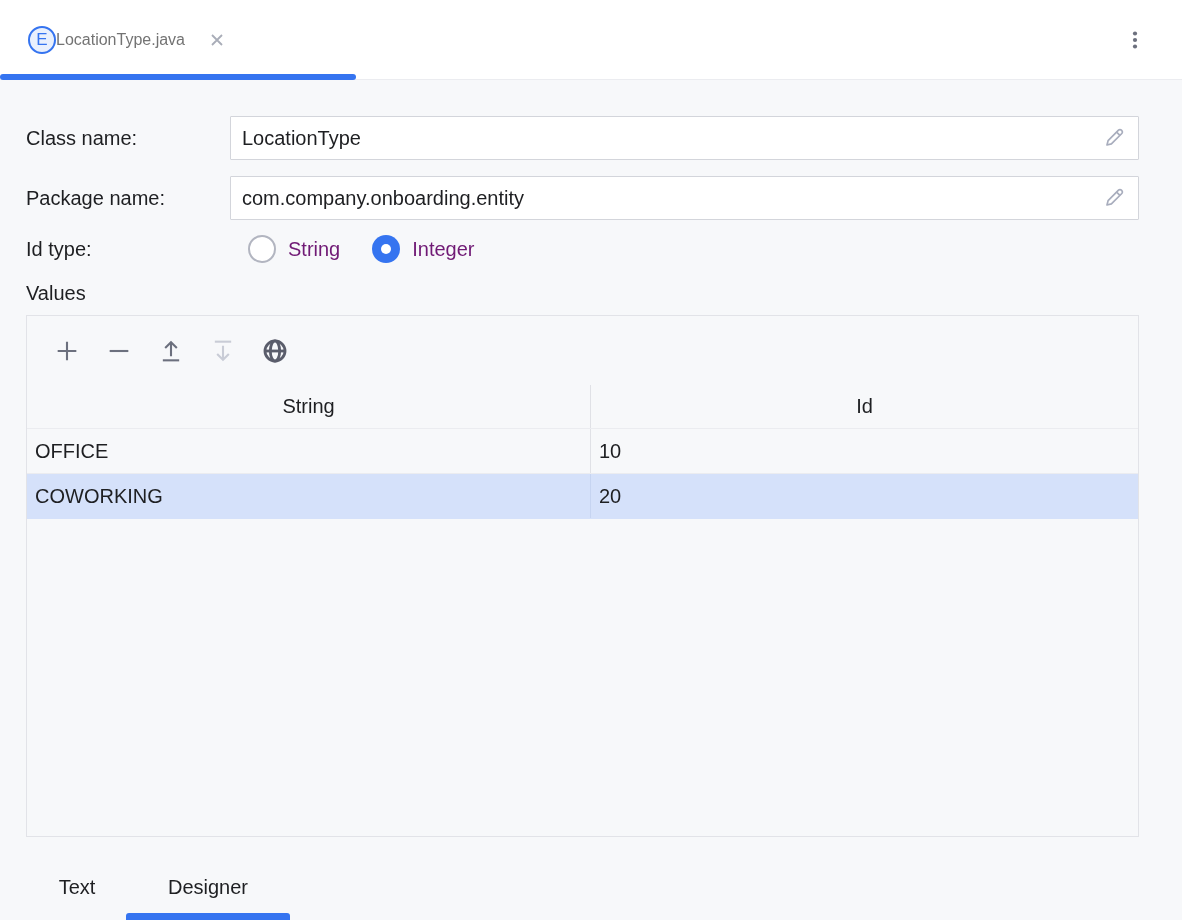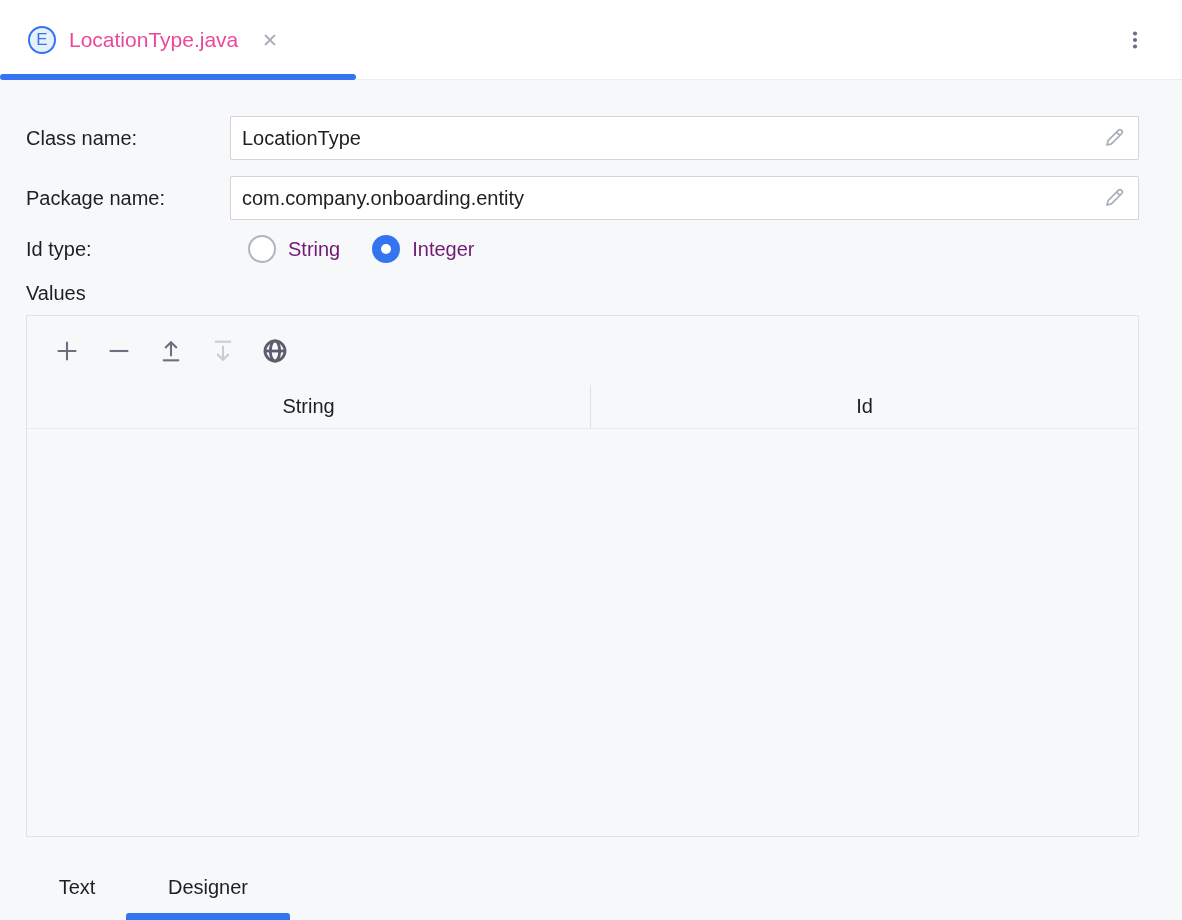--- a/index.html
+++ b/index.html
@@ -35,21 +35,21 @@
     width: 28px; height: 28px;
     border-radius: 50%;
     border: 2px solid #3574F0;
     background: #E9F0FD;
     color: #3574F0;
     font-size: 17px;
     line-height: 24px;
     text-align: center;
     flex: 0 0 auto;
   }
-  .tab-title { font-size: 21px; margin-left: 13px; color: #ec4899; }
+  .tab-title { font-size: 16px; color: #737373; }
   .tab-close { margin-left: 22px; display: inline-flex; cursor: pointer; }
   .tab-indicator {
     position: absolute;
     left: 0; bottom: -1px;
     width: 356px; height: 6px;
     border-radius: 3px;
     background: #3574F0;
   }
   .kebab-btn {
     margin-right: 32px;
@@ -295,21 +295,29 @@
         </svg>
       </span>
     </div>
 
     <div class="enum-table">
       <div class="thead">
         <div class="th col-value">String</div>
         <div class="th col-id">Id</div>
       </div>
 
-
+      <div class="trow">
+        <div class="td col-value">OFFICE</div>
+        <div class="td col-id">10</div>
+      </div>
+
+      <div class="trow selected">
+        <div class="td col-value">COWORKING</div>
+        <div class="td col-id">20</div>
+      </div>
 
       <div class="table-filler"></div>
     </div>
   </section>
 </main>
 
 <footer class="bottom-tabs">
   <div class="bottom-tab bottom-tab-text">
     <span>Text</span>
 

